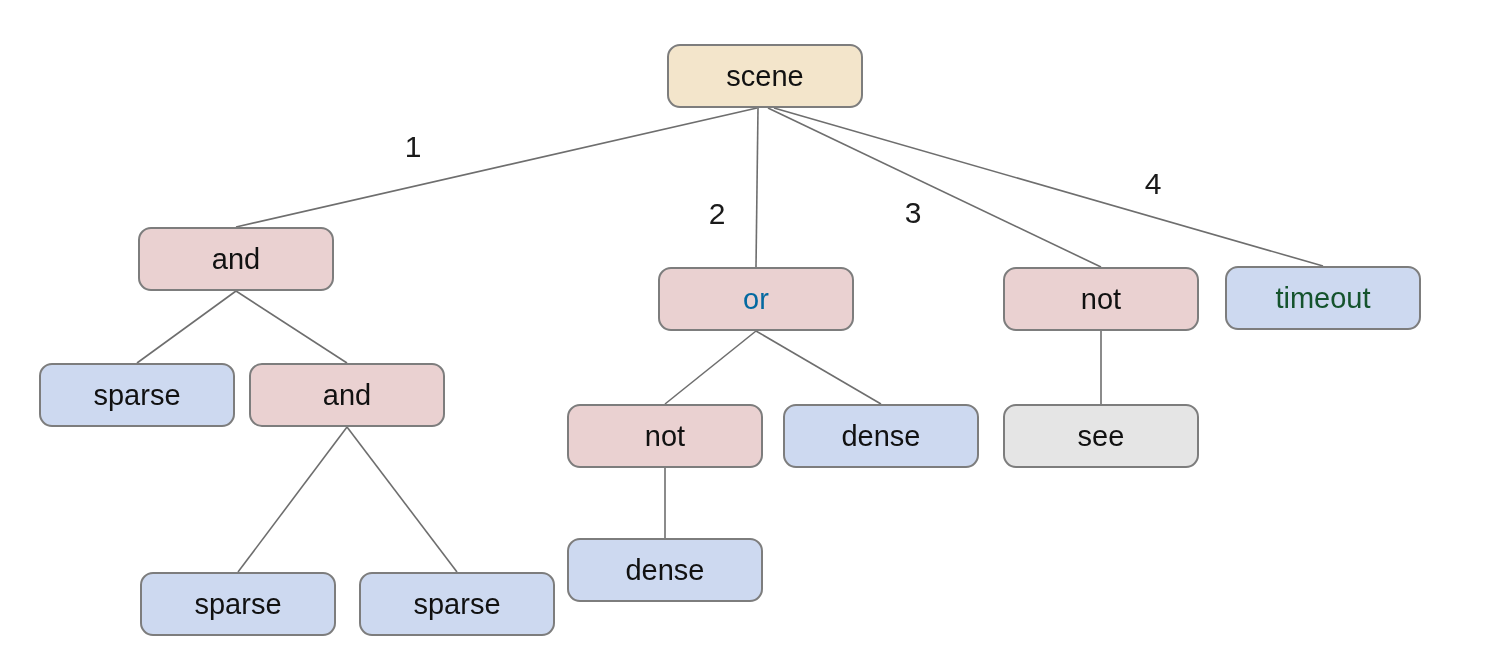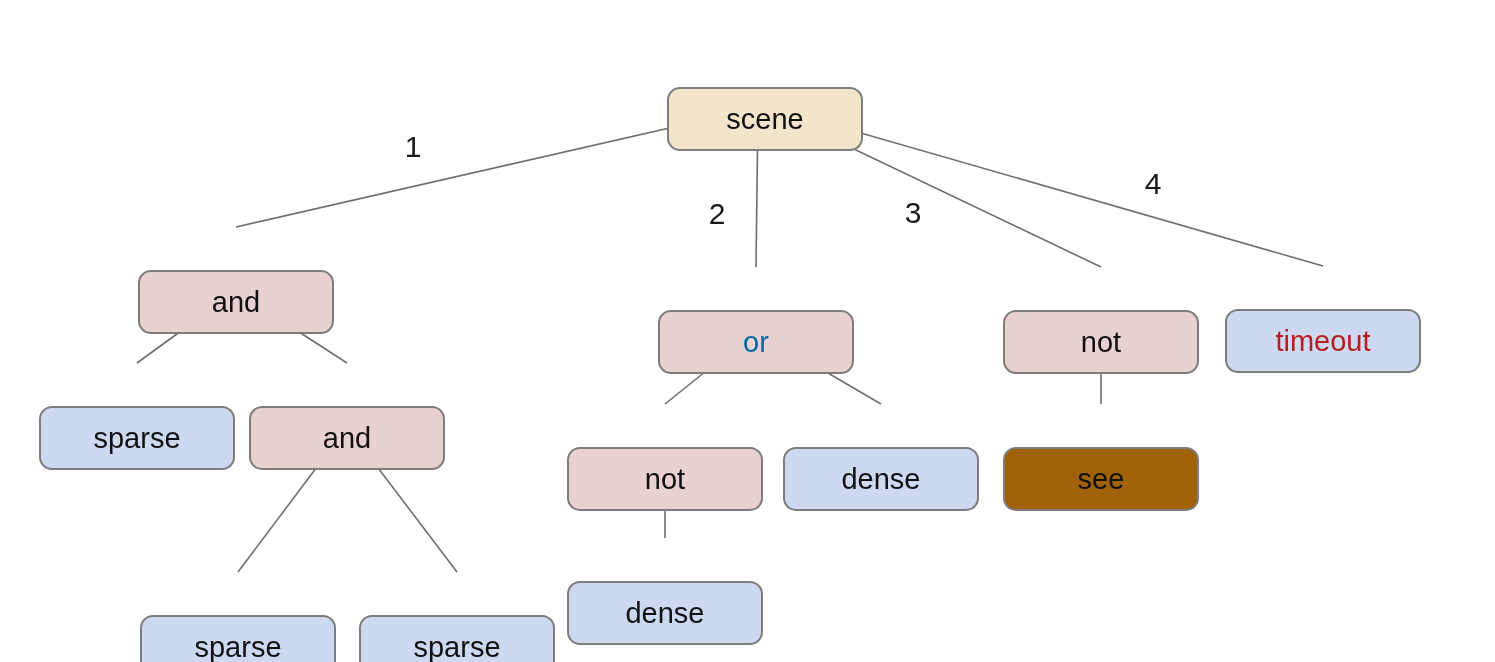--- a/index.html
+++ b/index.html
@@ -24,21 +24,20 @@
     position: absolute;
     box-sizing: border-box;
     display: flex;
     align-items: center;
     justify-content: center;
     border: 2px solid #7d7d7d;
     border-radius: 13px;
     font-size: 29px;
     color: #111111;
     white-space: nowrap;
-    margin-top: 43px;
   }
   .edge-label {
     font-family: "Liberation Sans", sans-serif;
     font-size: 30px;
     fill: #1a1a1a;
     text-anchor: middle;
   }
 </style>
 </head>
 <body>
@@ -60,23 +59,23 @@
       <line x1="756" y1="331" x2="665" y2="404" stroke="#6e6e6e" stroke-width="1.6"></line>
       <line x1="756" y1="331" x2="881" y2="404" stroke="#6e6e6e" stroke-width="1.6"></line>
       <line x1="665" y1="468" x2="665" y2="538" stroke="#6e6e6e" stroke-width="1.6"></line>
       <line x1="1101" y1="331" x2="1101" y2="404" stroke="#6e6e6e" stroke-width="1.6"></line>
     </svg>
   <div id="node-layer">
       <div class="node" style="left: 667px; top: 44px; width: 196px; height: 64px; background: rgb(243, 229, 203); border-color: rgb(125, 125, 125); color: rgb(17, 17, 17);">scene</div>
       <div class="node" style="left: 138px; top: 227px; width: 196px; height: 64px; background: rgb(234, 209, 209); border-color: rgb(125, 125, 125); color: rgb(17, 17, 17);">and</div>
       <div class="node" style="left: 658px; top: 267px; width: 196px; height: 64px; background: rgb(234, 209, 209); border-color: rgb(125, 125, 125); color: #0369a1;">or</div>
       <div class="node" style="left: 1003px; top: 267px; width: 196px; height: 64px; background: rgb(234, 209, 209); border-color: rgb(125, 125, 125); color: rgb(17, 17, 17);">not</div>
-      <div class="node" style="left: 1225px; top: 266px; width: 196px; height: 64px; background: rgb(205, 217, 240); border-color: rgb(125, 125, 125); color: #b91c1c;">timeout</div>
+      <div class="node" style="left: 1225px; top: 266px; width: 196px; height: 64px; background: rgb(205, 217, 240); border-color: rgb(125, 125, 125); color: #14532d;">timeout</div>
       <div class="node" style="left: 39px; top: 363px; width: 196px; height: 64px; background: rgb(205, 217, 240); border-color: rgb(125, 125, 125); color: rgb(17, 17, 17);">sparse</div>
       <div class="node" style="left: 249px; top: 363px; width: 196px; height: 64px; background: rgb(234, 209, 209); border-color: rgb(125, 125, 125); color: rgb(17, 17, 17);">and</div>
       <div class="node" style="left: 567px; top: 404px; width: 196px; height: 64px; background: rgb(234, 209, 209); border-color: rgb(125, 125, 125); color: rgb(17, 17, 17);">not</div>
       <div class="node" style="left: 783px; top: 404px; width: 196px; height: 64px; background: rgb(205, 217, 240); border-color: rgb(125, 125, 125); color: rgb(17, 17, 17);">dense</div>
-      <div class="node" style="left: 1003px; top: 404px; width: 196px; height: 64px; background: #a16207; border-color: rgb(125, 125, 125); color: rgb(17, 17, 17);">see</div>
+      <div class="node" style="left: 1003px; top: 404px; width: 196px; height: 64px; background: #e5e5e5; border-color: rgb(125, 125, 125); color: rgb(17, 17, 17);">see</div>
       <div class="node" style="left: 140px; top: 572px; width: 196px; height: 64px; background: rgb(205, 217, 240); border-color: rgb(125, 125, 125); color: rgb(17, 17, 17);">sparse</div>
       <div class="node" style="left: 359px; top: 572px; width: 196px; height: 64px; background: rgb(205, 217, 240); border-color: rgb(125, 125, 125); color: rgb(17, 17, 17);">sparse</div>
       <div class="node" style="left: 567px; top: 538px; width: 196px; height: 64px; background: rgb(205, 217, 240); border-color: rgb(125, 125, 125); color: rgb(17, 17, 17);">dense</div>
     </div>
 </div>
 
 </body></html>

